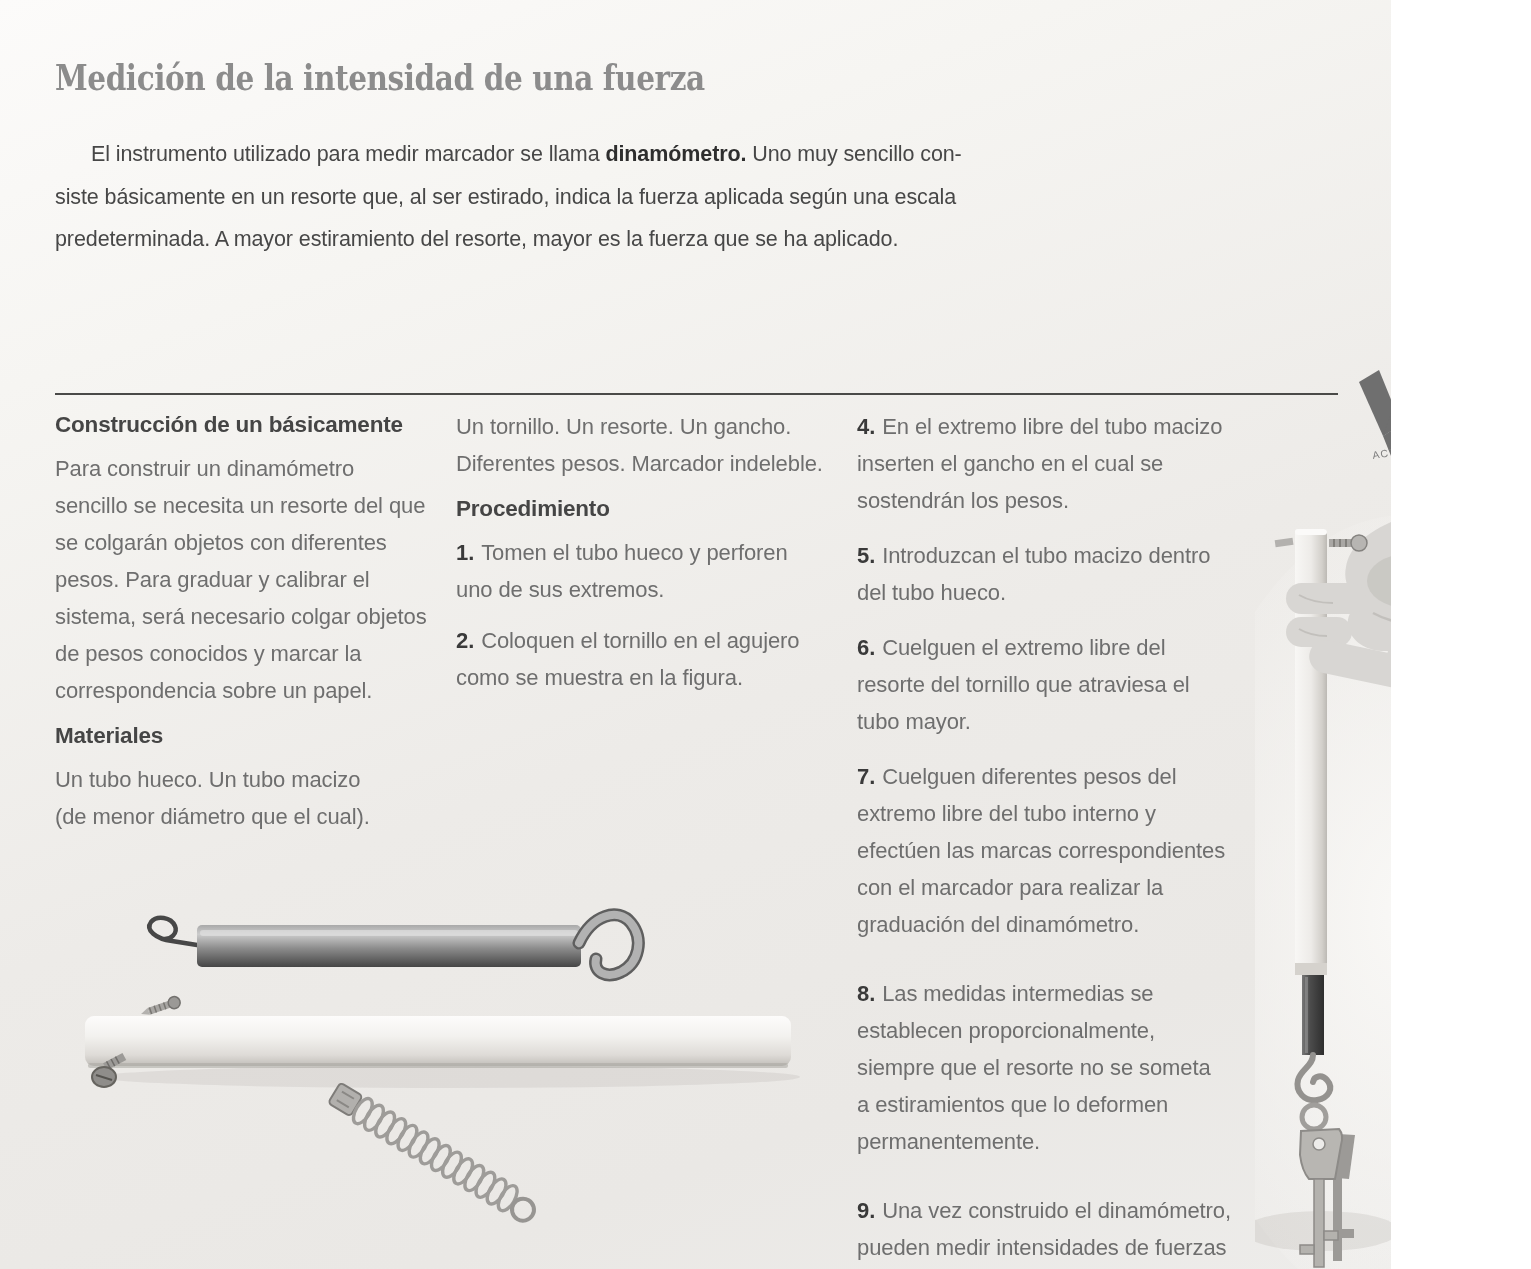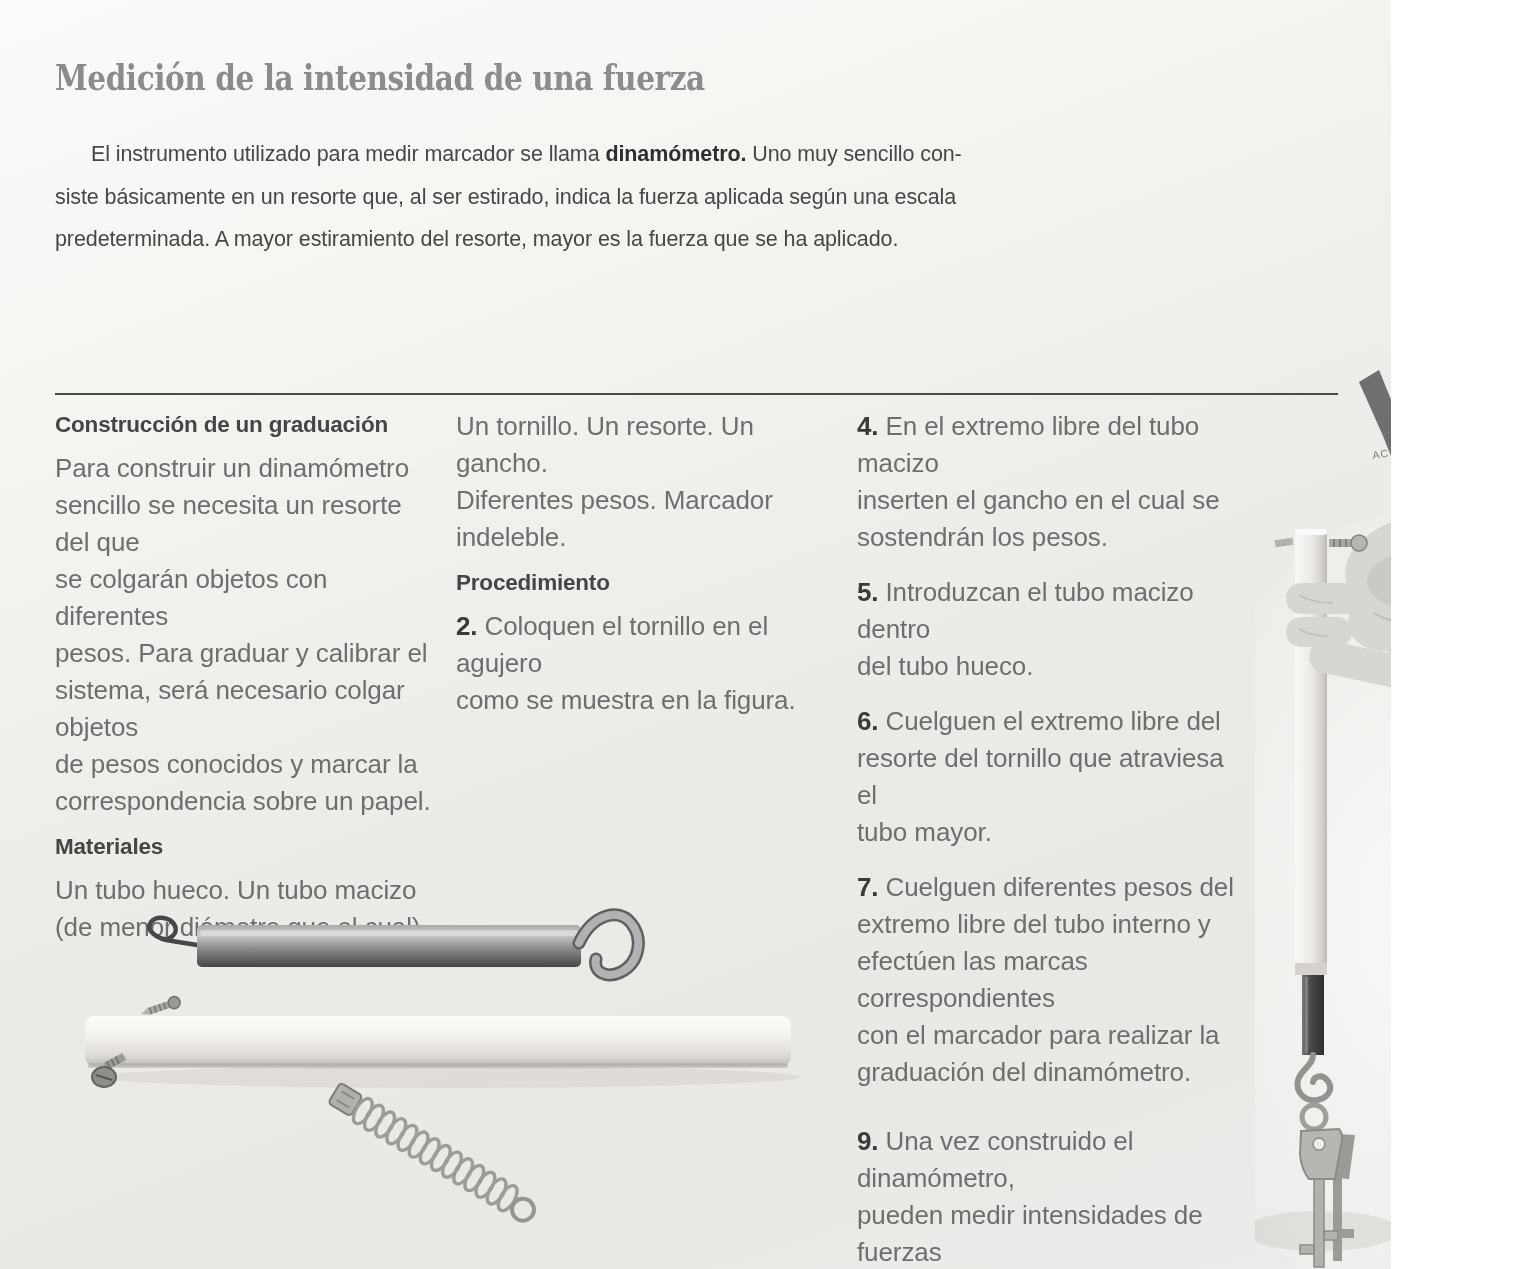--- a/index.html
+++ b/index.html
@@ -28,21 +28,21 @@
     position:absolute; left:55px; top:408px; width:1185px;
     display:flex; gap:18px; align-items:flex-start;
   }
   .col { width:383px; flex:0 0 383px; }
   .col h2 {
     font-size:22.5px; font-weight:bold; color:#454545;
     white-space:nowrap; margin:4px 0 12px 0; letter-spacing:-0.2px;
   }
   .col h2.sub { }
   .col p {
-    font-size:26px; line-height:37px; color:#6e6e6e;
+    font-size:22px; line-height:37px; color:#6e6e6e;
     white-space:pre-line; letter-spacing:-0.1px; margin:0 0 14px 0;
   }
   .step { display:block; }
   .step b { color:#3a3a3a; margin-right:7px; }
   .col3 .step { margin-bottom:18px; }
   .col3 .step.gap-lg { margin-bottom:32px;margin-top:16px; }
   .proc-head { margin-top:4px; }
   .photo { position:absolute; }
   #photo-materials { left:60px; top:885px; }
   #photo-dynamometer { left:1255px; top:495px; }
@@ -58,55 +58,62 @@
 
   <div class="intro"><span>El instrumento utilizado para medir marcador se llama </span><b>dinamómetro.</b><span> Uno muy sencillo con-
 siste básicamente en un resorte que, al ser estirado, indica la fuerza aplicada según una escala
 predeterminada. A mayor estiramiento del resorte, mayor es la fuerza que se ha aplicado.</span></div>
 
   <div class="rule"></div>
 
   <div class="columns">
 
     <div class="col col1">
-      <h2>Construcción de un graduación</h2>
+      <h2>Construcción de un básicamente</h2>
       <p>Para construir un dinamómetro
 sencillo se necesita un resorte del que
 se colgarán objetos con diferentes
 pesos. Para graduar y calibrar el
 sistema, será necesario colgar objetos
 de pesos conocidos y marcar la
 correspondencia sobre un papel.</p>
       <h2 class="sub">Materiales</h2>
       <p>Un tubo hueco. Un tubo macizo
 (de menor diámetro que el cual).</p>
     </div>
 
     <div class="col col2">
       <p>Un tornillo. Un resorte. Un gancho.
 Diferentes pesos. Marcador indeleble.</p>
       <h2 class="proc-head">Procedimiento</h2>
+      <p class="step"><b>1.</b><span>Tomen el tubo hueco y perforen
+uno de sus extremos.</span></p>
       <p class="step"><b>2.</b><span>Coloquen el tornillo en el agujero
 como se muestra en la figura.</span></p>
     </div>
 
     <div class="col col3">
       <p class="step"><b>4.</b><span>En el extremo libre del tubo macizo
 inserten el gancho en el cual se
 sostendrán los pesos.</span></p>
       <p class="step"><b>5.</b><span>Introduzcan el tubo macizo dentro
 del tubo hueco.</span></p>
       <p class="step"><b>6.</b><span>Cuelguen el extremo libre del
 resorte del tornillo que atraviesa el
 tubo mayor.</span></p>
       <p class="step gap-lg"><b>7.</b><span>Cuelguen diferentes pesos del
 extremo libre del tubo interno y
 efectúen las marcas correspondientes
 con el marcador para realizar la
 graduación del dinamómetro.</span></p>
+      <p class="step gap-lg"><b>8.</b><span>Las medidas intermedias se
+establecen proporcionalmente,
+siempre que el resorte no se someta
+a estiramientos que lo deformen
+permanentemente.</span></p>
       <p class="step"><b>9.</b><span>Una vez construido el dinamómetro,
 pueden medir intensidades de fuerzas
 en varias direcciones (verticales,
 horizontales, etc).</span></p>
     </div>
   </div>
 
   <svg id="logo" width="192" height="142" viewBox="0 0 192 142">
     <g fill="#6f6f6f">
       <polygon points="22,24 42,12 64,66 46,78"></polygon>

